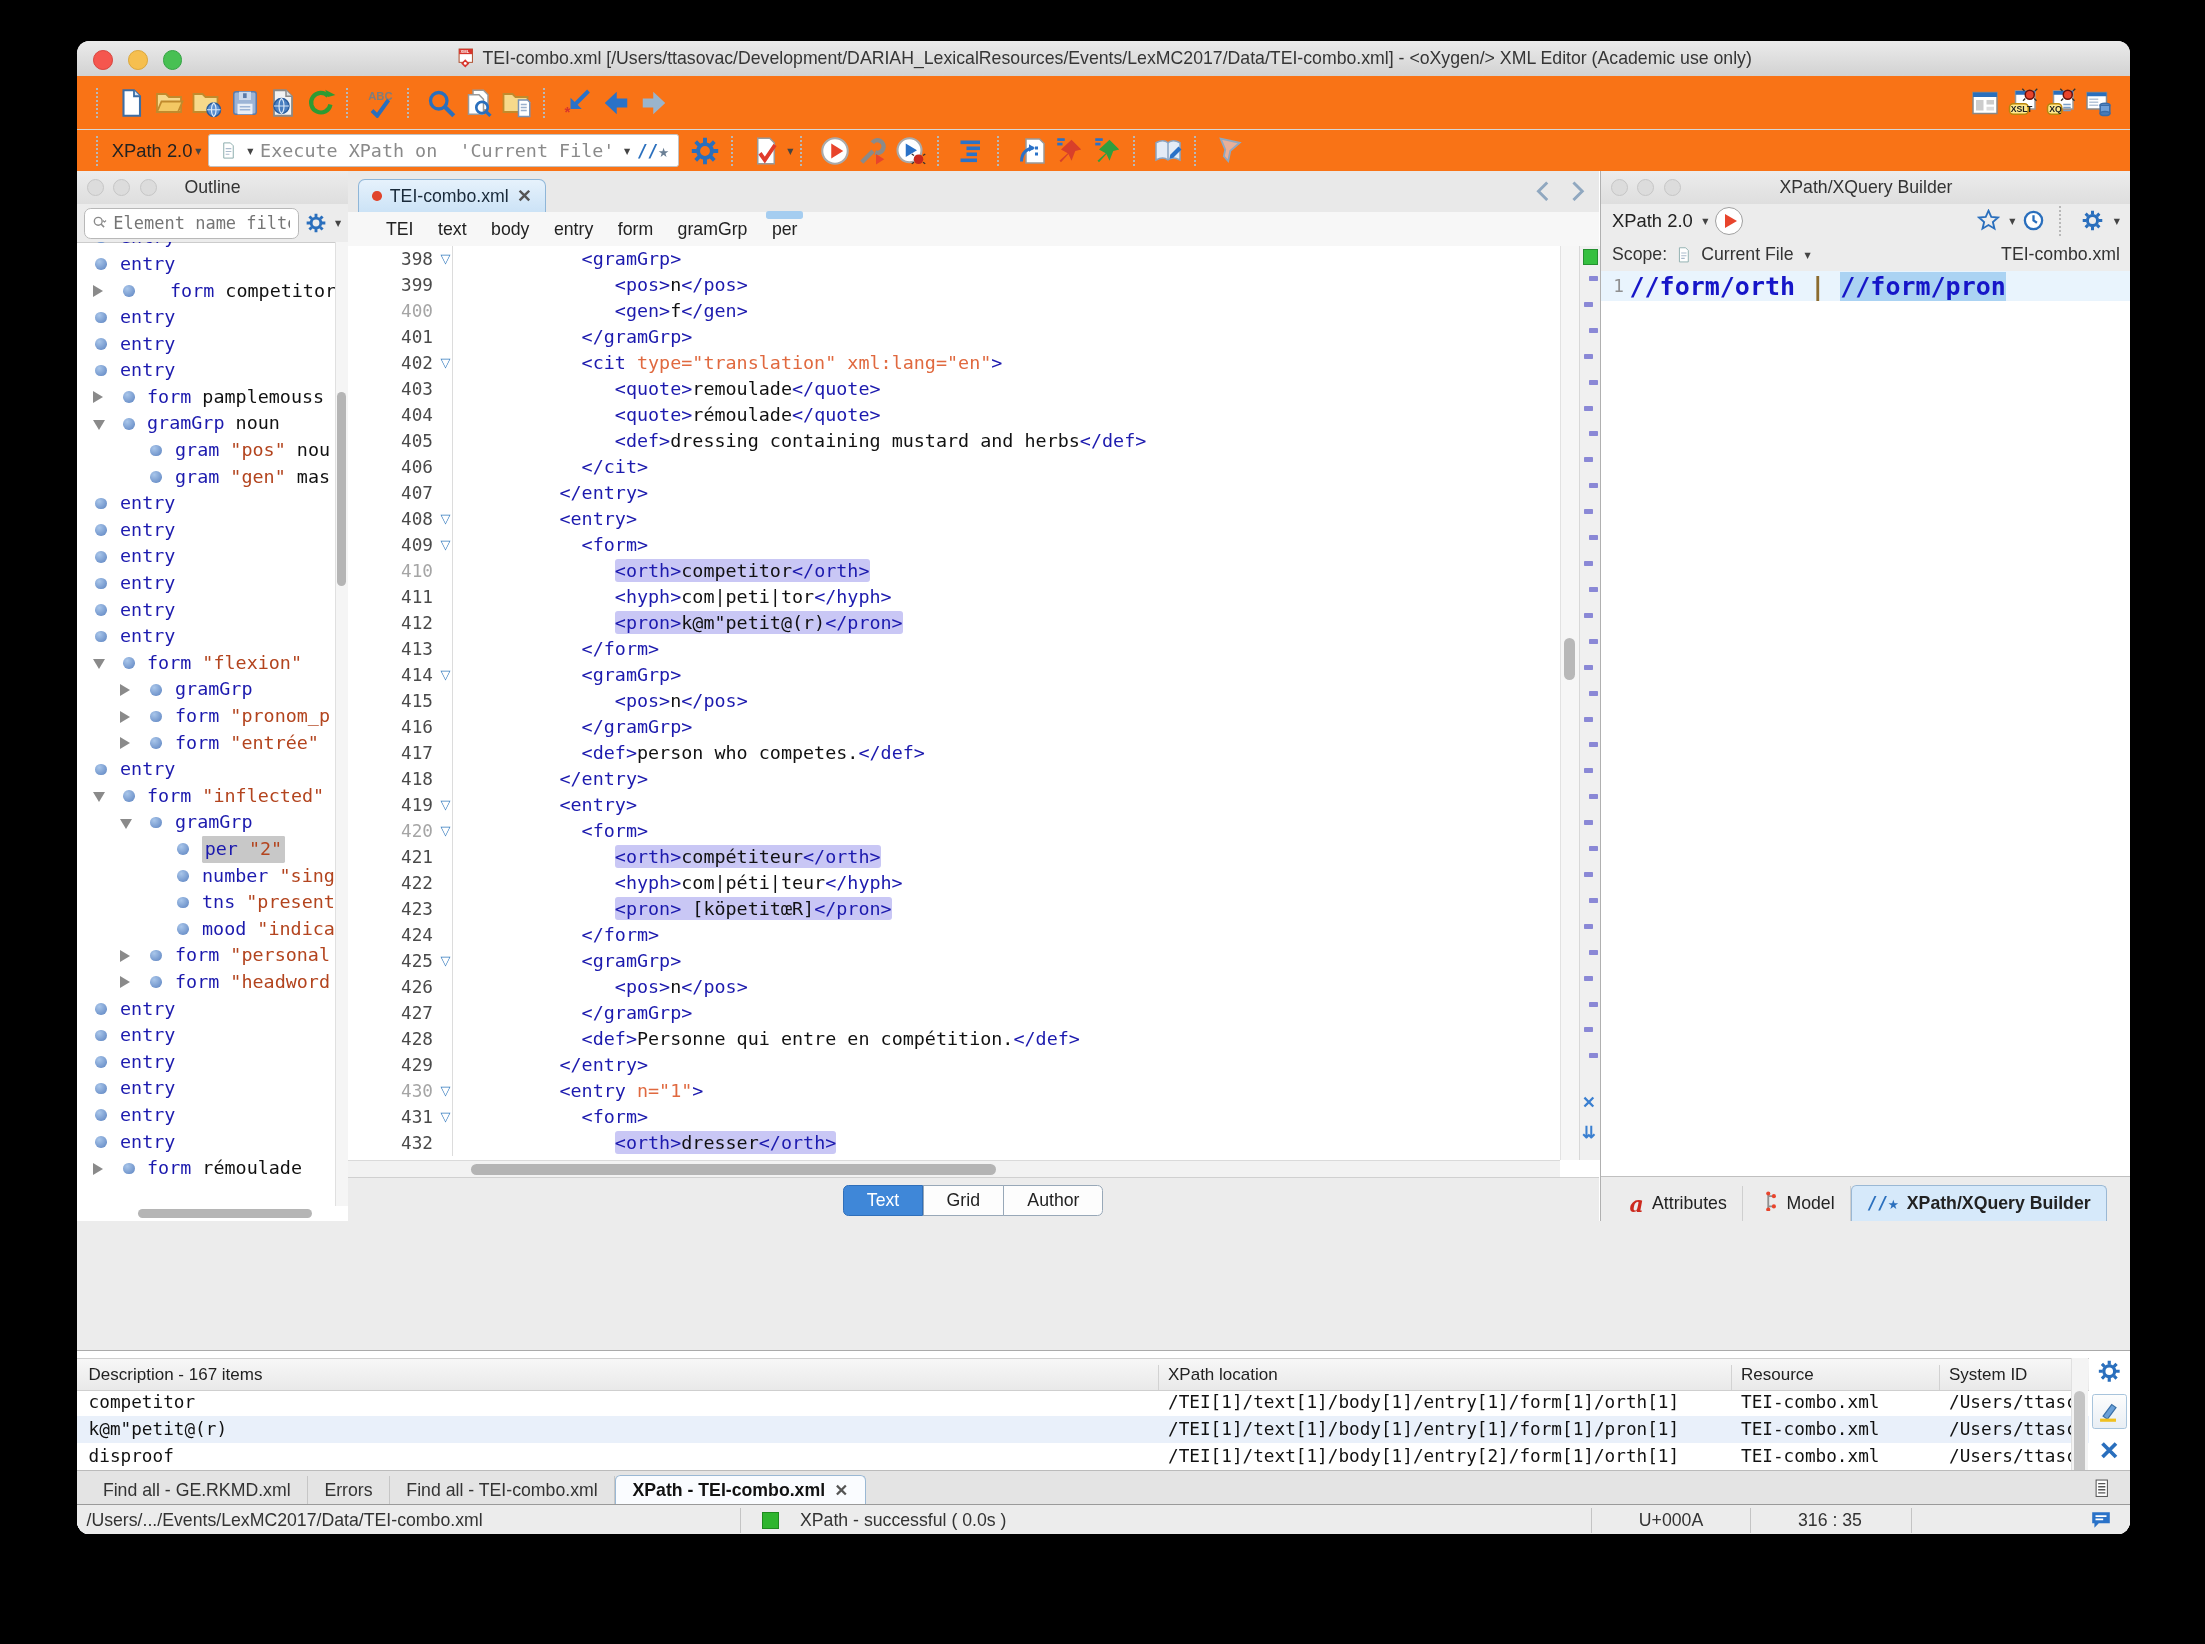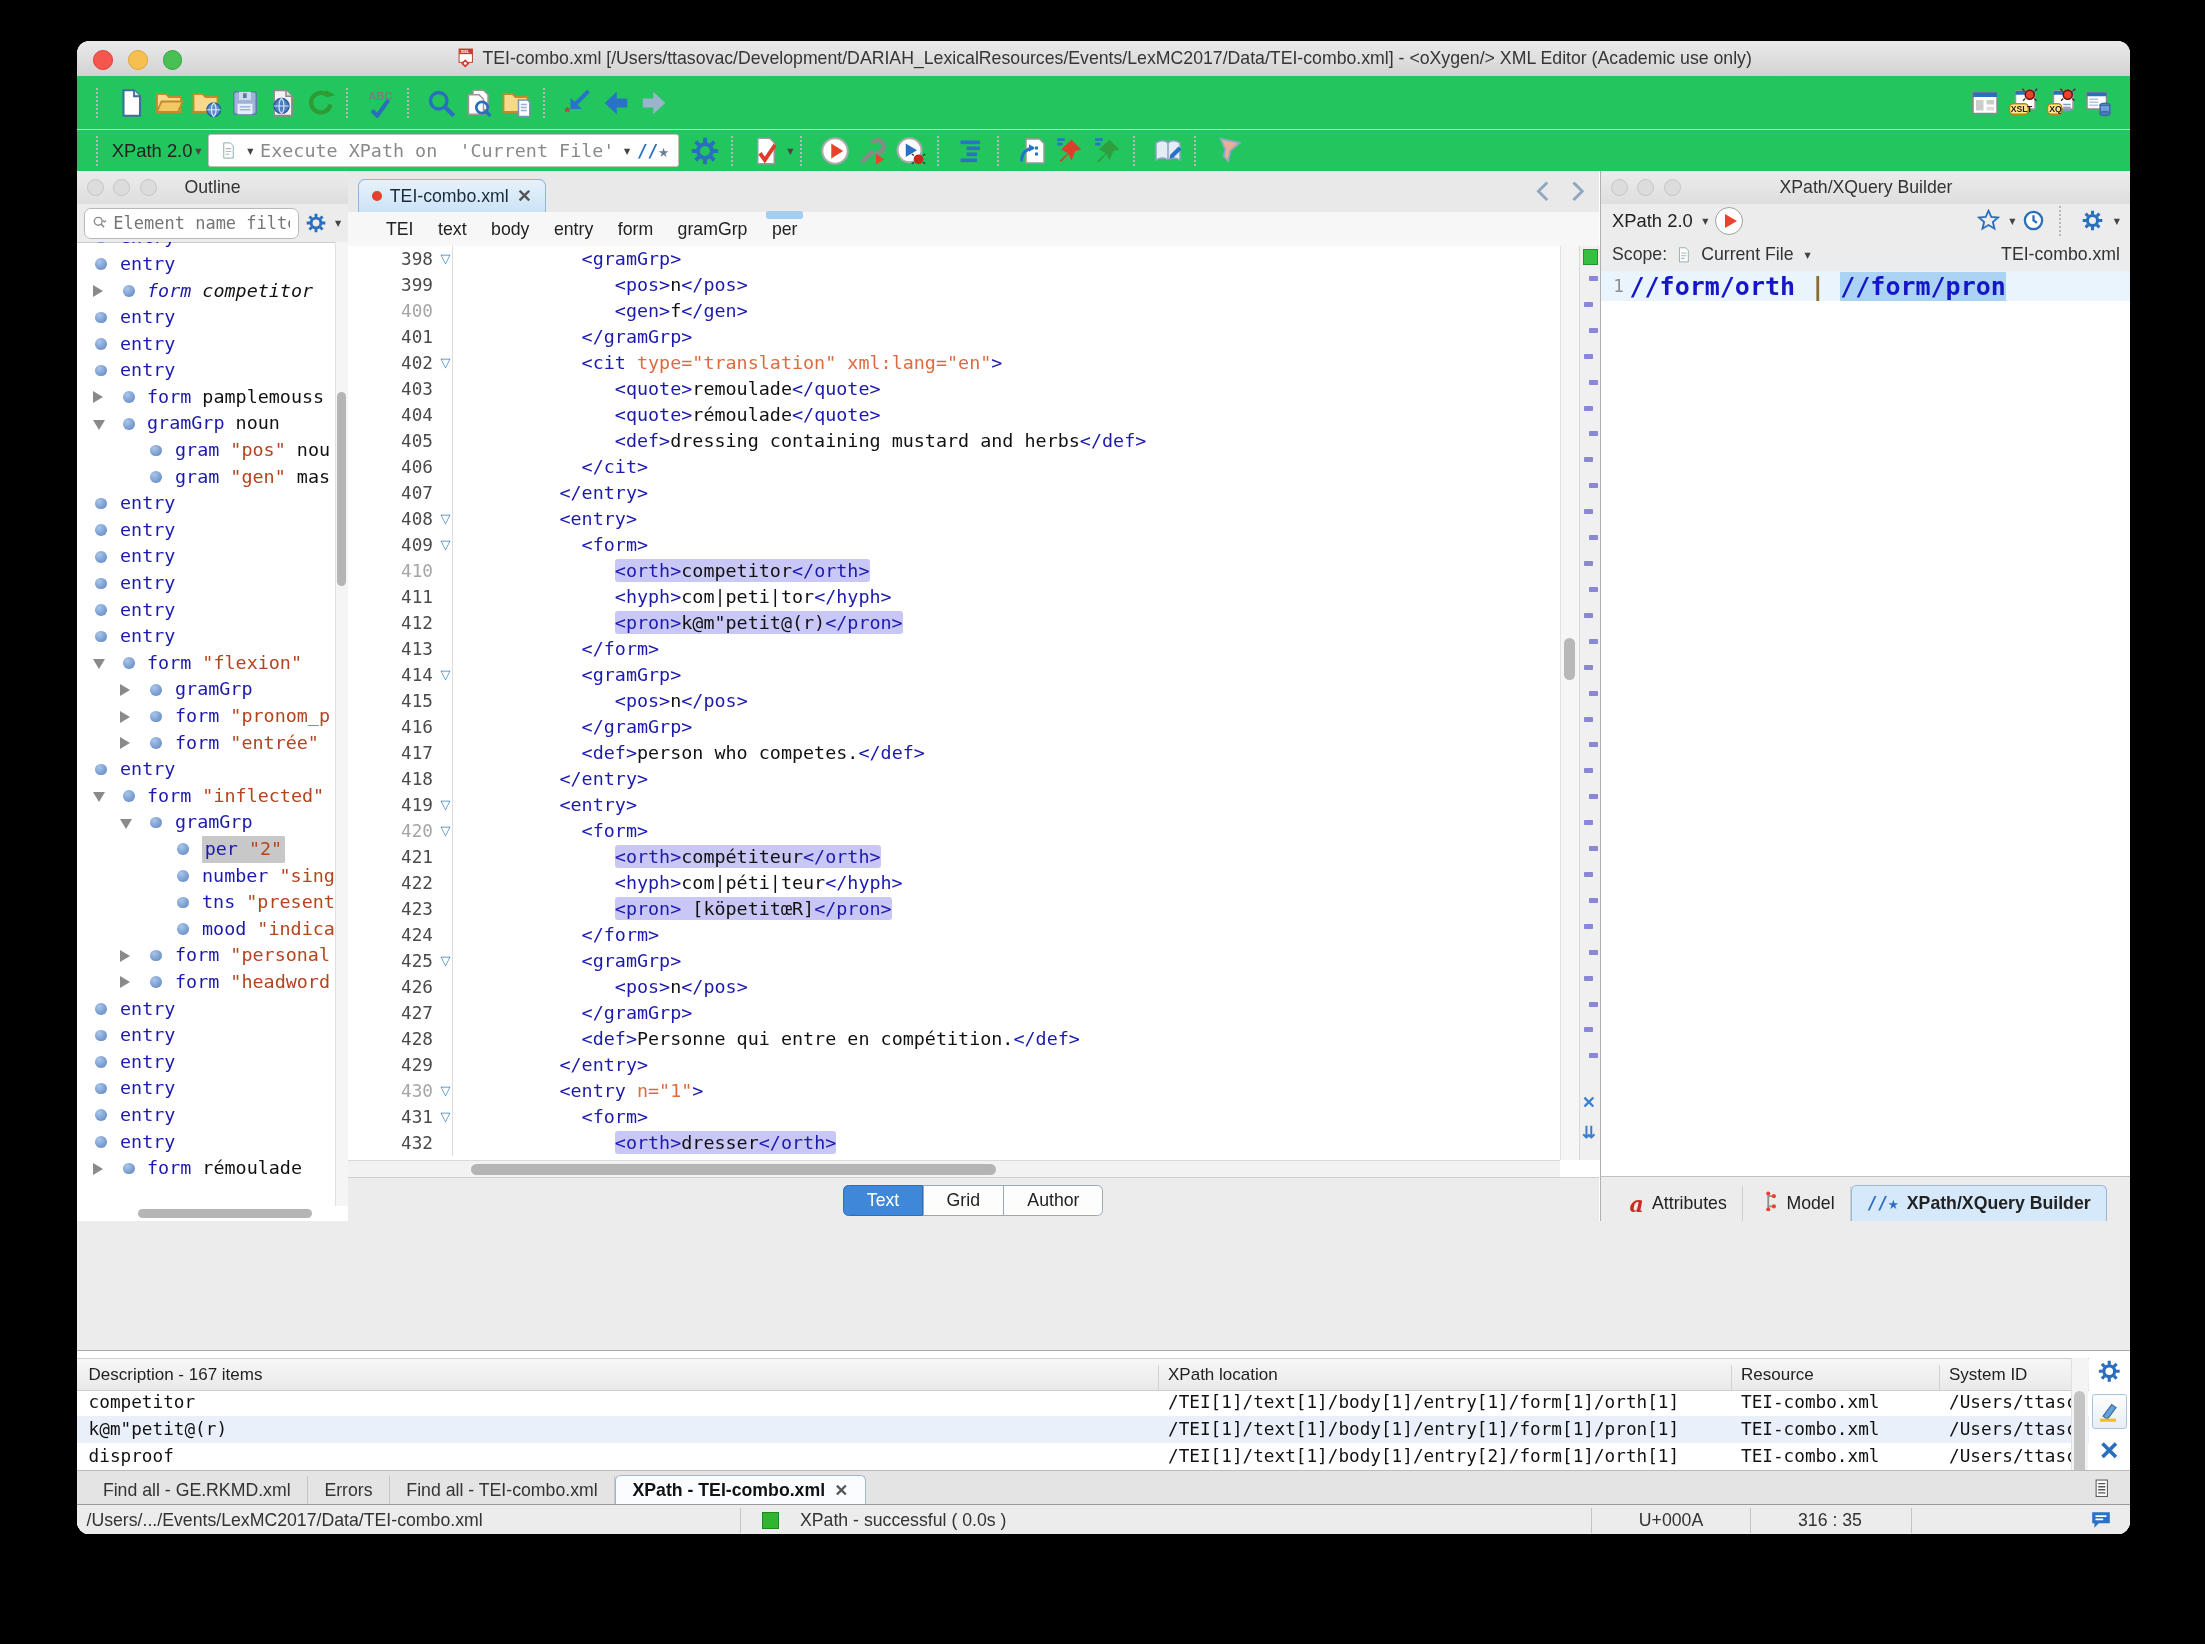--- a/index.html
+++ b/index.html
@@ -6,21 +6,21 @@
   .win{position:absolute;left:77px;top:41px;width:2053px;height:1493px;background:#ececec;border-radius:12.3px;overflow:hidden;box-shadow:0 13.6px 41px rgba(0,0,0,.6);}
   
   .titlebar{position:absolute;top:0;left:0;right:0;height:35px;background:linear-gradient(#ebebeb,#d2d2d2);border-bottom:0.7px solid #a8a8a8;}
   .traffic{position:absolute;left:16.4px;top:8.9px;display:flex;gap:15px;}
   .traffic span{width:17.7px;height:17.7px;border-radius:50%;display:block;}
   .tl-r{background:#f5564e;border:0.7px solid #d8433c;}
   .tl-y{background:#f6bf4f;border:0.7px solid #dba63a;}
   .tl-g{background:#48c053;border:0.7px solid #35a344;}
   .title{position:absolute;left:0;right:0;top:0;height:35px;display:flex;align-items:center;justify-content:center;gap:6.8px;font-size:17.7px;color:#353535;white-space:nowrap;}
   
-  .tb{position:absolute;left:0;right:0;background:#22c55e;display:flex;align-items:center;padding:0 12.3px;}
+  .tb{position:absolute;left:0;right:0;background:#f97316;display:flex;align-items:center;padding:0 12.3px;}
   .tb1{top:35px;height:53px;border-bottom:0.7px solid #d6d6d6;}
   .tb2{top:89px;height:41px;border-bottom:0.7px solid #c8c8c8;}
   .tbtn{width:38px;height:38px;display:flex;align-items:center;justify-content:center;border-radius:4.1px;}
   .tbtn svg{width:30px;height:30px;}
   .grip{width:6.8px;height:30px;border-left:2px dotted #b8b8b8;margin:0 6.8px;}
   .spacer{flex:1;}
   .dd{font-size:12.3px;color:#444;margin-left:2.7px;}
   .lbl{font-size:18.4px;color:#222;white-space:nowrap;}
   .combo{height:31px;background:#fff;border:0.7px solid #c2c2c2;border-radius:2.7px;display:flex;align-items:center;padding:0 9.5px;gap:6.8px;margin:0 6.8px;}
   .combo .ph{font-size:18.4px;color:#8a8a8a;font-family:"DejaVu Sans Mono",monospace;white-space:pre;}
@@ -426,21 +426,21 @@
               <circle cx="10" cy="10" r="4.4"></circle>
               <path d="M10 1.5v3.2M10 15.3v3.2M1.5 10h3.2M15.3 10h3.2M4 4l2.2 2.2M13.8 13.8L16 16M16 4l-2.2 2.2M6.2 13.8L4 16"></path>
             </g>
           </svg>
         <span class="dd">▾</span>
       </div>
       <div class="otree">
           <div class="otree-inner" id="outline-tree">
             <div class="orow"><span class="bullet" style="left: 18.4px;"></span><span class="olabel" style="margin-left: 43px;"><span class="oname">entry</span></span></div>
             <div class="orow"><span class="bullet" style="left: 18.4px;"></span><span class="olabel" style="margin-left: 43px;"><span class="oname">entry</span></span></div>
-            <div class="orow"><span class="arr right" style="left: 15.7px;"></span><span class="bullet" style="left: 46px;"></span><span class="olabel" style="margin-left: 70px; font-style: italic;"><span class="oname">form</span><span class="oval"> competitor</span></span></div>
+            <div class="orow"><span class="arr right" style="left: 15.7px;"></span><span class="bullet" style="left: 46px;"></span><span class="olabel" style="margin-left: 93px;"><span class="oname">form</span><span class="oval"> competitor</span></span></div>
             <div class="orow"><span class="bullet" style="left: 18.4px;"></span><span class="olabel" style="margin-left: 43px;"><span class="oname">entry</span></span></div>
             <div class="orow"><span class="bullet" style="left: 18.4px;"></span><span class="olabel" style="margin-left: 43px;"><span class="oname">entry</span></span></div>
             <div class="orow"><span class="bullet" style="left: 18.4px;"></span><span class="olabel" style="margin-left: 43px;"><span class="oname">entry</span></span></div>
             <div class="orow"><span class="arr right" style="left: 15.7px;"></span><span class="bullet" style="left: 46px;"></span><span class="olabel" style="margin-left: 70px;"><span class="oname">form</span><span class="oval"> pamplemouss</span></span></div>
             <div class="orow"><span class="arr down" style="left: 15.7px;"></span><span class="bullet" style="left: 46px;"></span><span class="olabel" style="margin-left: 70px;"><span class="oname">gramGrp</span><span class="oval"> noun</span></span></div>
             <div class="orow"><span class="bullet" style="left: 73px;"></span><span class="olabel" style="margin-left: 98px;"><span class="oname">gram</span><span class="ostr"> "pos"</span><span class="oval"> nou</span></span></div>
             <div class="orow"><span class="bullet" style="left: 73px;"></span><span class="olabel" style="margin-left: 98px;"><span class="oname">gram</span><span class="ostr"> "gen"</span><span class="oval"> mas</span></span></div>
             <div class="orow"><span class="bullet" style="left: 18.4px;"></span><span class="olabel" style="margin-left: 43px;"><span class="oname">entry</span></span></div>
             <div class="orow"><span class="bullet" style="left: 18.4px;"></span><span class="olabel" style="margin-left: 43px;"><span class="oname">entry</span></span></div>
             <div class="orow"><span class="bullet" style="left: 18.4px;"></span><span class="olabel" style="margin-left: 43px;"><span class="oname">entry</span></span></div>

